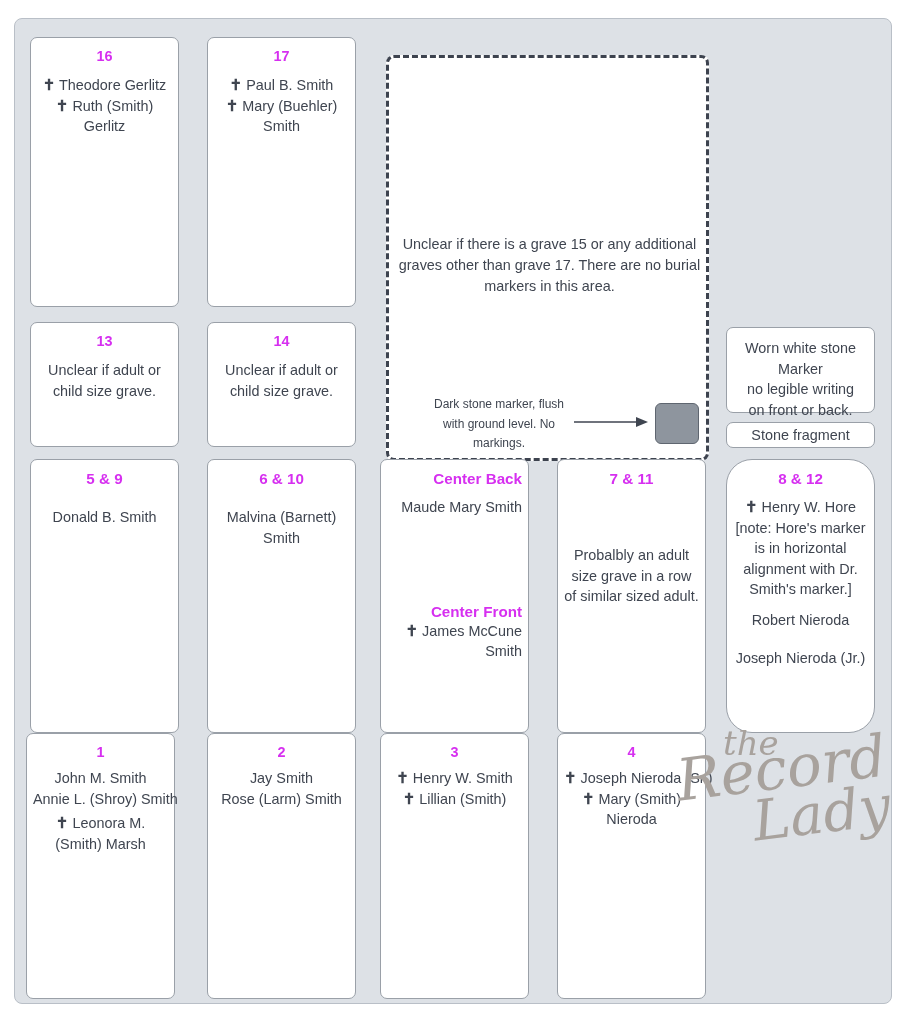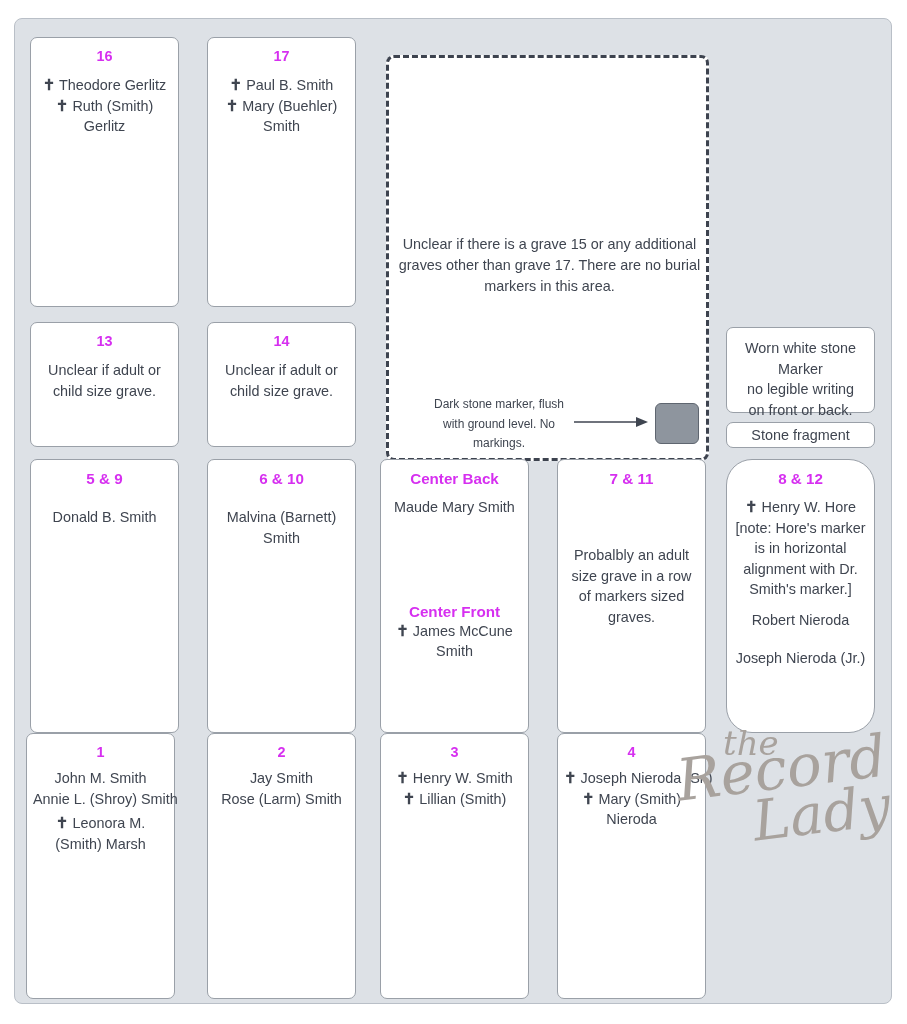--- a/index.html
+++ b/index.html
@@ -244,35 +244,35 @@
     </div>
 
     <div class="grave" style="left:192px; top:440px; width:149px; height:274px;">
       <div class="grave-number big">6 &amp; 10</div>
       <div class="spacer-sm"></div>
       <div class="names">
         <div>Malvina (Barnett) Smith</div>
       </div>
     </div>
 
-    <div class="grave" style="left:365px; top:440px; width:149px; height:274px;">
+    <div class="grave" style="left:365px; top:440px; width:149px; height:274px;text-align:right;">
       <div class="grave-number big">Center Back</div>
       <div class="names">Maude Mary Smith</div>
       <div style="height:84px;"></div>
       <div class="grave-number big" style="margin-bottom:0;">Center Front</div>
       <div class="names">
         <span class="cross">✝</span>
         <span>James McCune Smith</span>
       </div>
     </div>
 
     <div class="grave" style="left:542px; top:440px; width:149px; height:274px;">
       <div class="grave-number big">7 &amp; 11</div>
       <div style="height:48px;"></div>
-      <div class="note-text">Probalbly an adult size grave in a row of markers sized graves.</div>
+      <div class="note-text">Probalbly an adult size grave in a row of similar sized adult.</div>
     </div>
 
     <div class="grave" style="left:711px; top:440px; width:149px; height:274px;border-radius:26px;">
       <div class="grave-number big">8 &amp; 12</div>
       <div class="names">
         <span class="cross">✝</span>
         <span>Henry W. Hore</span>
       </div>
       <div class="note-text">[note: Hore's marker is in horizontal alignment with Dr. Smith's marker.]</div>
       <div class="spacer-sm"></div>

